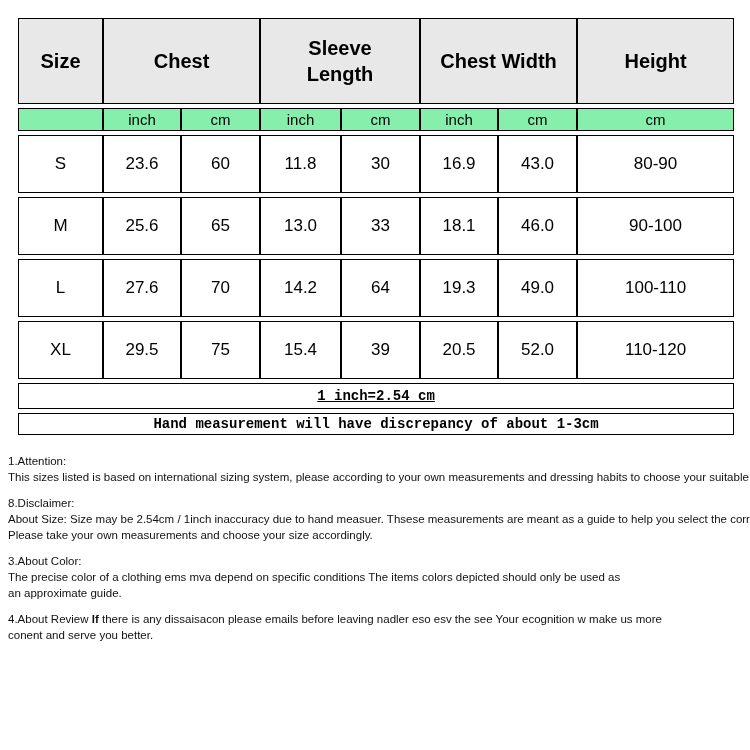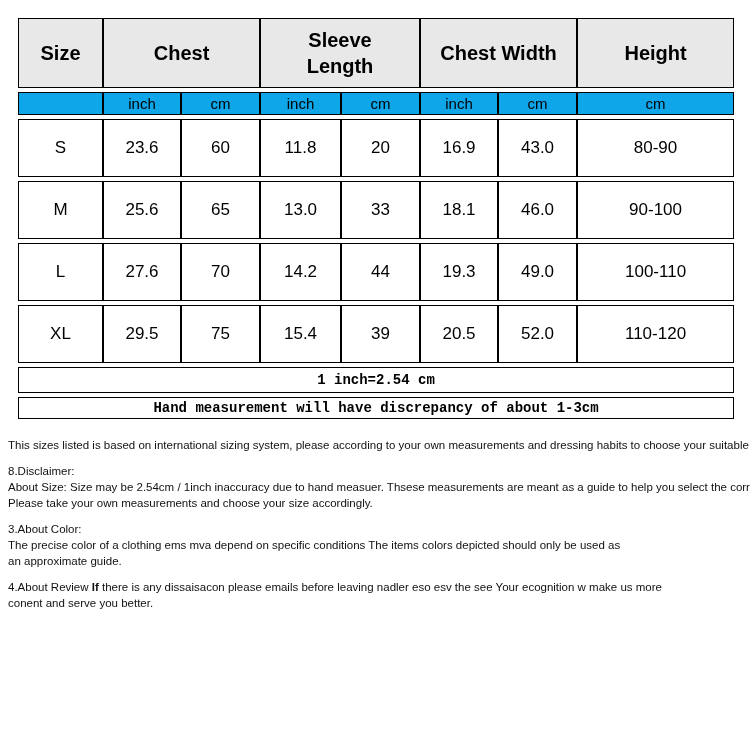--- a/index.html
+++ b/index.html
@@ -30,42 +30,42 @@
     overflow: hidden;
   }
   tr.main-header th {
     background: #e8e8e8;
     font-size: 20px;
     font-weight: bold;
     height: 66px;
     line-height: 26px;
   }
   tr.main-header th.th-sleeve {
-    padding: 8px 34px;
+    padding: 16px 34px;
     margin-left: 21px;
   }
   tr.units-row td {
-    background: #0ea5e9;
+    background: #86efac;
     font-size: 15px;
     height: 22px;
     font-weight: normal;
   }
   tr.data-row td {
     background: #ffffff;
     font-size: 17px;
     height: 58px;
     font-weight: normal;
   }
   tr.mono-row td {
     background: #ffffff;
     font-family: "Liberation Mono", monospace;
     font-weight: bold;
     font-size: 14px;
   }
-  tr.conversion-row td { height: 26px; }
+  tr.conversion-row td { height: 26px; text-decoration: underline; }
   tr.hand-row td { height: 20px; margin-top: 8px; }
 
   .notes {
     margin: 14px 8px 0 8px;
     font-size: 11.5px;
     line-height: 16px;
     color: #111;
   }
   .note-section { margin-bottom: 10px; }
   .note-line { white-space: nowrap; }
@@ -102,41 +102,41 @@
       <td>cm</td>
       <td>inch</td>
       <td>cm</td>
       <td>cm</td>
     </tr>
     <tr class="data-row">
       <td>S</td>
       <td>23.6</td>
       <td>60</td>
       <td>11.8</td>
-      <td>20</td>
+      <td>30</td>
       <td>16.9</td>
       <td>43.0</td>
       <td>80-90</td>
     </tr>
     <tr class="data-row">
       <td>M</td>
       <td>25.6</td>
       <td>65</td>
       <td>13.0</td>
       <td>33</td>
       <td>18.1</td>
       <td>46.0</td>
       <td>90-100</td>
     </tr>
     <tr class="data-row">
       <td>L</td>
       <td>27.6</td>
       <td>70</td>
       <td>14.2</td>
-      <td>44</td>
+      <td>64</td>
       <td>19.3</td>
       <td>49.0</td>
       <td>100-110</td>
     </tr>
     <tr class="data-row">
       <td>XL</td>
       <td>29.5</td>
       <td>75</td>
       <td>15.4</td>
       <td>39</td>
@@ -149,20 +149,21 @@
     </tr>
     <tr class="mono-row hand-row">
       <td colspan="8">Hand measurement will have discrepancy of about 1-3cm</td>
     </tr>
   </tbody>
     </table>
 </div>
 
 <div class="notes">
   <div class="note-section">
+    <div class="note-line">1.Attention:</div>
     <div class="note-line">This sizes listed is based on international sizing system, please according to your own measurements and dressing habits to choose your suitable size.</div>
   </div>
   <div class="note-section">
     <div class="note-line">8.Disclaimer:</div>
     <div class="note-line">About Size: Size may be 2.54cm / 1inch inaccuracy due to hand measuer. Thsese measurements are meant as a guide to help you select the correct size.</div>
     <div class="note-line">Please take your own measurements and choose your size accordingly.</div>
   </div>
   <div class="note-section">
     <div class="note-line">3.About Color:</div>
     <div class="note-line">The precise color of a clothing ems mva depend on specific conditions The items colors depicted should only be used as</div>

